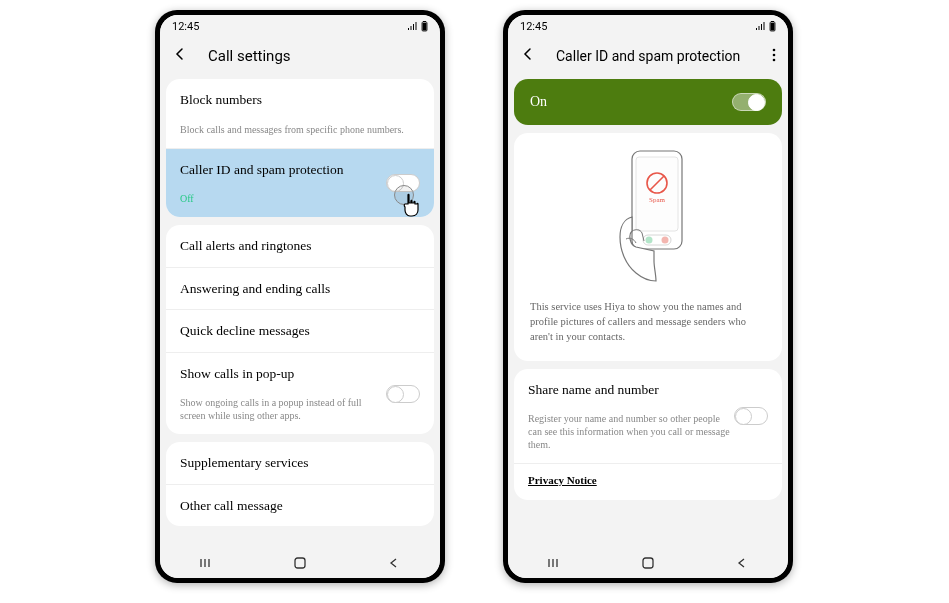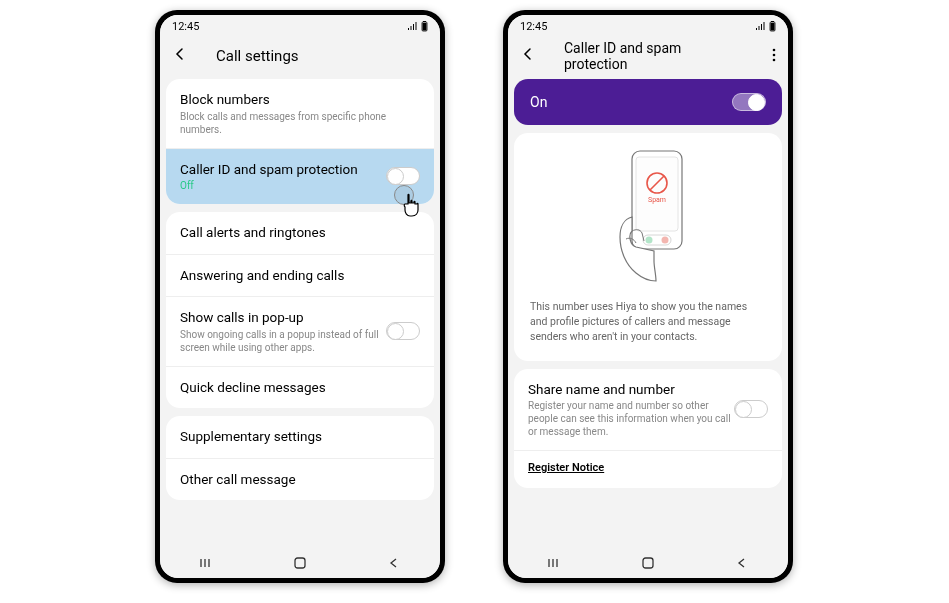--- a/index.html
+++ b/index.html
@@ -41,53 +41,54 @@
     font-size: 11px;
     color: #000;
   }
   .status-icons { display: flex; gap: 3px; align-items: center; }
   .header {
     height: 38px;
     display: flex;
     align-items: center;
     padding: 0 12px;
     background: #f3f3f3;
-    gap: 28px;
+    gap: 20px;
   }
   .header-title {
     font-size: 15px;
     font-weight: 400;
     color: #000;
   }
   .more-dots {
     margin-left: auto;
     font-size: 16px;
   }
   .content {
     flex: 1;
     overflow-y: auto;
     padding: 4px 6px 0 6px;
+    font-family: Liberation Serif, serif;
   }
   .card {
     background: #fff;
     border-radius: 14px;
     margin-bottom: 8px;
     overflow: hidden;
   }
   .row {
     padding: 12px 14px;
     border-bottom: 1px solid #eee;
     display: flex;
     align-items: center;
     position: relative;
   }
   .row:last-child { border-bottom: none; }
   .row-text { flex: 1; }
   .row-title { font-size: 13.5px; color: #000; line-height: 1.3; }
-  .row-sub { font-size: 10px; color: #888; line-height: 1.3; margin-top: 1px; }
+  .row-sub { font-size: 10px; color: #888; line-height: 1.3; margin-top: 14px; }
   .row-sub.green { color: #28c987; font-size: 10px; }
   .row.highlight { background: #b7d9f0; }
   .toggle {
     width: 34px;
     height: 18px;
     border-radius: 10px;
     background: #fff;
     border: 1px solid #ccc;
     position: relative;
     flex-shrink: 0;
@@ -107,21 +108,21 @@
     background: #fff;
     border-color: #fff;
   }
   .toggle.on::after {
     left: auto;
     right: 0;
     background: #fff;
     border-color: #fff;
   }
   .green-banner {
-    background: #4c1d95;
+    background: #4d7c0f;
     color: #fff;
     padding: 14px 16px;
     display: flex;
     align-items: center;
     justify-content: space-between;
     font-size: 14px;
     border-radius: 14px;
     margin-bottom: 8px;
   }
   .green-banner .toggle {
@@ -247,37 +248,37 @@
               <div class="row-title">Call alerts and ringtones</div>
             </div>
         </div>
         <div class="row">
           <div class="row-text">
               <div class="row-title">Answering and ending calls</div>
             </div>
         </div>
         <div class="row">
           <div class="row-text">
+              <div class="row-title">Quick decline messages</div>
+            </div>
+        </div>
+        <div class="row">
+          <div class="row-text">
             <div class="row-title">Show calls in pop-up</div>
             <div class="row-sub">Show ongoing calls in a popup instead of full screen while using other apps.</div>
           </div>
           <div class="toggle"></div>
         </div>
-        <div class="row">
-          <div class="row-text">
-              <div class="row-title">Quick decline messages</div>
-            </div>
-        </div>
       </div>
 
 
       <div class="card">
         <div class="row">
           <div class="row-text">
-              <div class="row-title">Supplementary settings</div>
+              <div class="row-title">Supplementary services</div>
             </div>
         </div>
         <div class="row">
           <div class="row-text">
               <div class="row-title">Other call message</div>
             </div>
         </div>
       </div>
 
     </div>
@@ -358,33 +359,33 @@
 
               <rect x="55" y="88" width="28" height="10" rx="5" fill="#fff" stroke="#ccc" stroke-width="0.8"></rect>
               <circle cx="61" cy="93" r="3.5" fill="#b3e5c9"></circle>
               <circle cx="77" cy="93" r="3.5" fill="#f3b6b0"></circle>
 
               <path d="M44 70 C36 72 32 80 32 90 C32 104 38 118 48 126 C54 131 62 134 68 134 C68 128 66 120 66 114 L66 104 L48 100 C42 98 40 88 44 84 Z" fill="#fff" stroke="#777" stroke-width="1.2"></path>
               <path d="M44 84 C48 82 52 82 54 86 L56 94" fill="none" stroke="#777" stroke-width="1"></path>
               <path d="M38 92 C42 90 46 92 48 96" fill="none" stroke="#777" stroke-width="1"></path>
             </svg>
           </div>
-          <div class="illust-text">This number uses Hiya to show you the names and profile pictures of callers and message senders who aren't in your contacts.</div>
+          <div class="illust-text">This service uses Hiya to show you the names and profile pictures of callers and message senders who aren't in your contacts.</div>
         </div>
       </div>
 
       <div class="card">
         <div class="row">
           <div class="row-text">
             <div class="row-title">Share name and number</div>
             <div class="row-sub">Register your name and number so other people can see this information when you call or message them.</div>
           </div>
           <div class="toggle"></div>
         </div>
-        <div class="privacy">Register Notice</div>
+        <div class="privacy">Privacy Notice</div>
       </div>
 
     </div>
     <div class="navbar">
       <div class="nav-item">
           <svg width="16" height="12" viewBox="0 0 16 12">
             <path d="M2 2v8M6 2v8M10 2v8" stroke="#333" stroke-width="1.3"></path>
           </svg>
         </div>
       <div class="nav-item">

